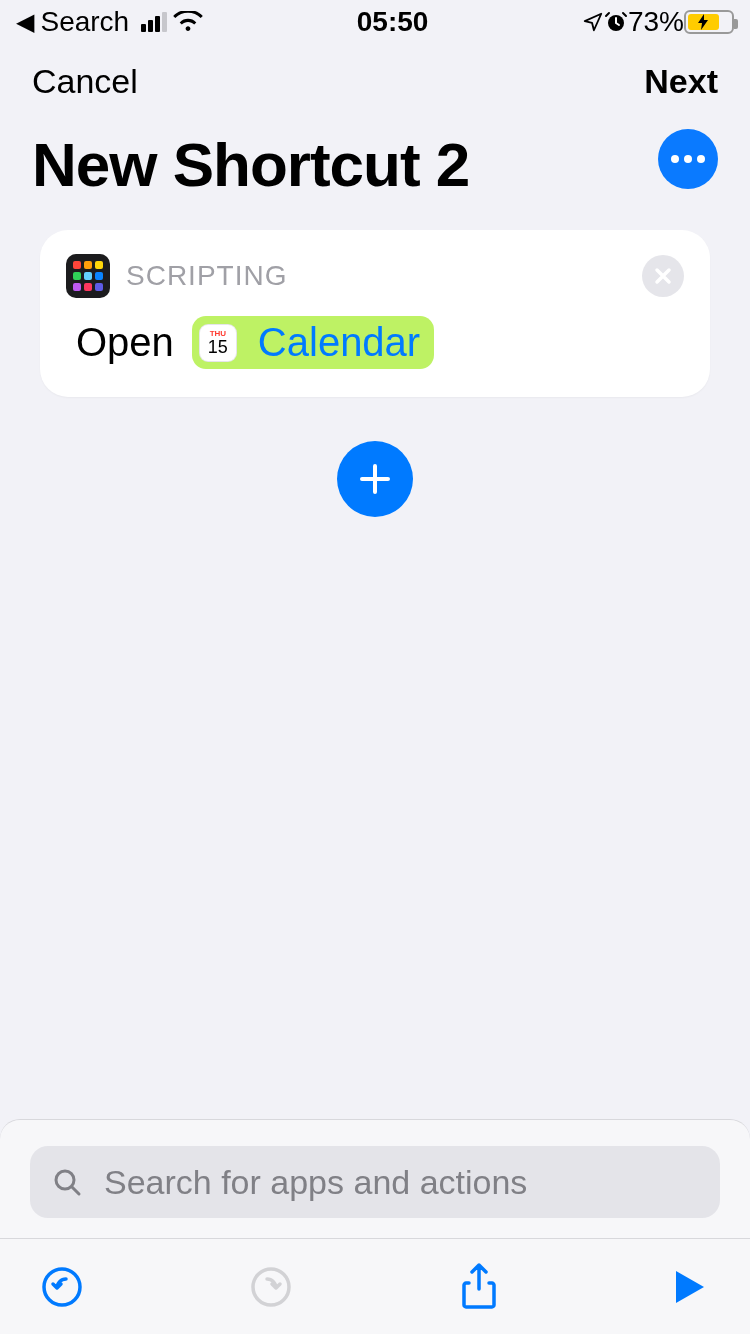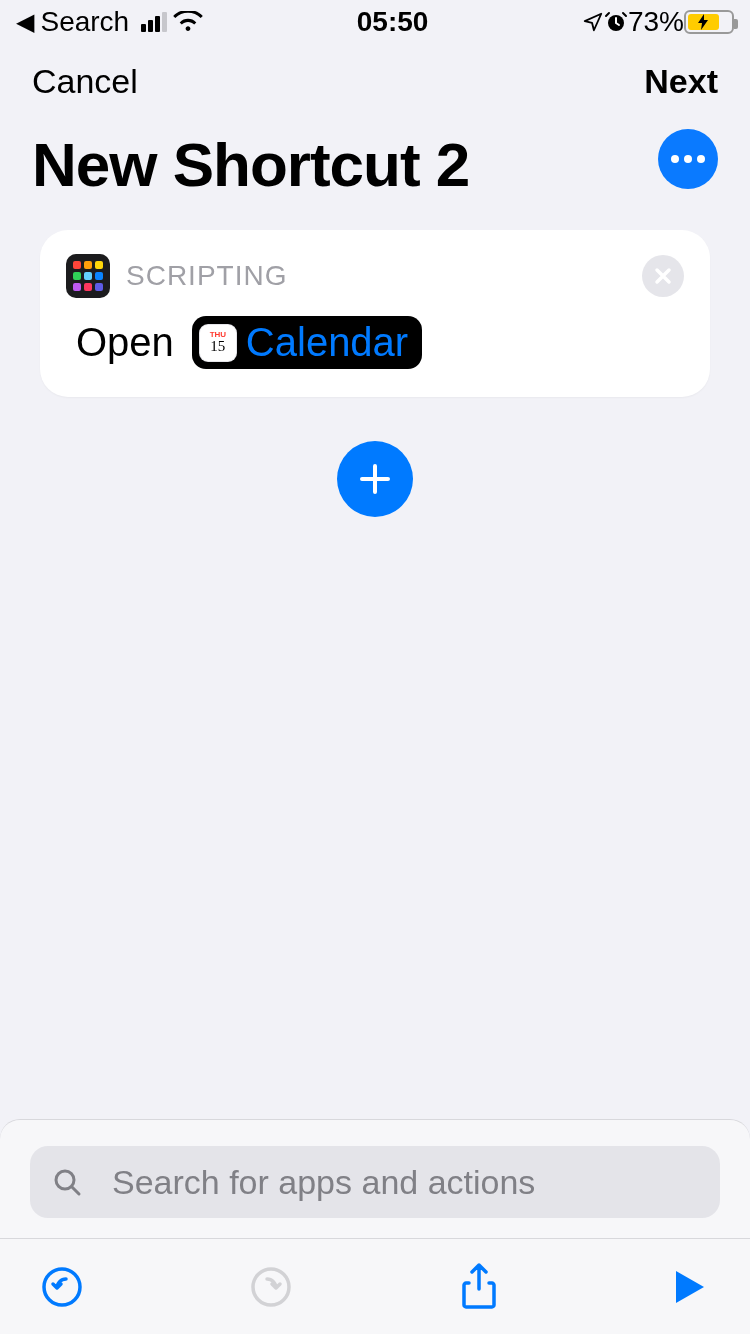--- a/index.html
+++ b/index.html
@@ -100,47 +100,47 @@
   .card-remove {
     width:42px;height:42px;background:#e5e5ea;border-radius:50%;
     display:flex;align-items:center;justify-content:center;
   }
   .card-body {
     display:flex;align-items:center;gap:18px;
     font-size:40px; padding-left:10px;
   }
   .open-label { font-weight:500; color:#000; }
   .app-token {
-    display:flex;align-items:center;gap:10px;
-    background:#000000;border-radius:14px;padding:4px 14px 4px 8px;
+    display:flex;align-items:center;gap:22px;
+    background:#bef264;border-radius:14px;padding:4px 14px 4px 8px;
   }
   .cal-icon {
     width:36px;height:36px;background:#fff;border-radius:8px;
     box-shadow:0 0 0 1px #e5e5ea;
     display:flex;flex-direction:column;align-items:center;justify-content:center;
     line-height:1;
   }
   .cal-icon .dow{font-size:8px;color:#ff3b30;font-weight:700;}
-  .cal-icon .daynum{font-size:15px;font-weight:500;color:#000;font-family:Liberation Serif, serif;}
+  .cal-icon .daynum{font-size:18px;font-weight:500;color:#000;}
   .app-name{color:#007aff;font-weight:500;}
   .add-fab{
     width:76px;height:76px;background:#007aff;border-radius:50%;
     display:flex;align-items:center;justify-content:center;
     margin:44px auto 0;
   }
   .bottom-panel{
     position:absolute;left:0;right:0;bottom:0;
     background:#f7f7f9;
     border-top:1px solid #d8d8dc;
     border-radius:20px 20px 0 0;
   }
   .search-wrap{padding:26px 30px 20px;}
   .search-field{
     height:72px;background:#e4e4e9;border-radius:18px;
-    display:flex;align-items:center;gap:30px;padding:0 22px;
+    display:flex;align-items:center;gap:22px;padding:0 22px;
   }
   .search-placeholder{font-size:34px;color:#808086;}
   .toolbar{
     height:96px;border-top:1px solid #d8d8dc;
     display:flex;align-items:center;justify-content:space-between;
     padding:0 40px;
   }
   .tool-btn{display:flex;align-items:center;justify-content:center;}
   svg{display:block;}
 </style>

